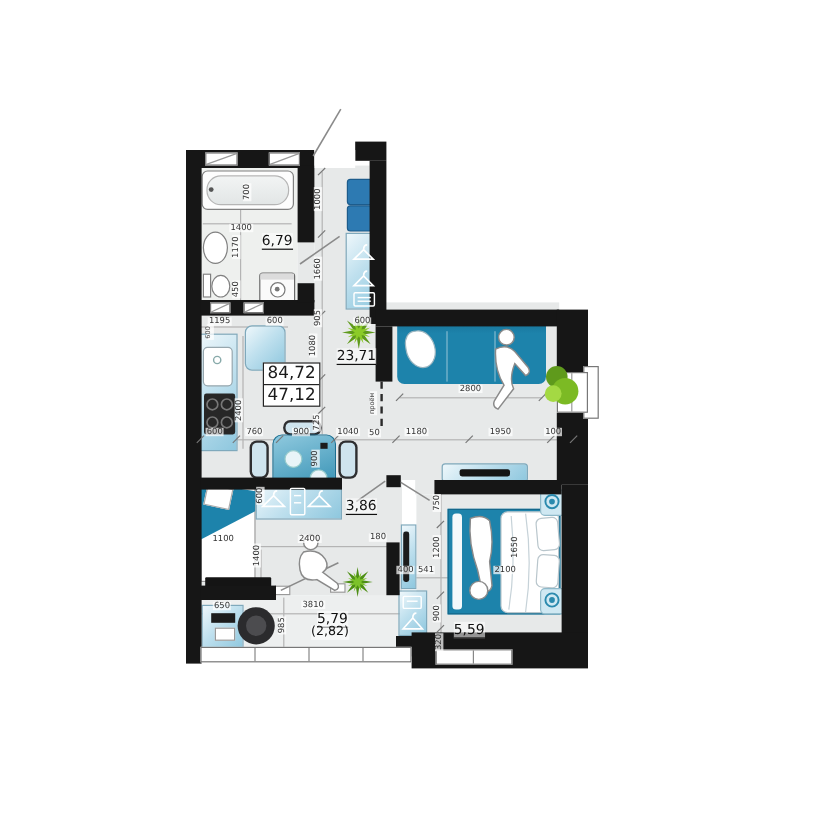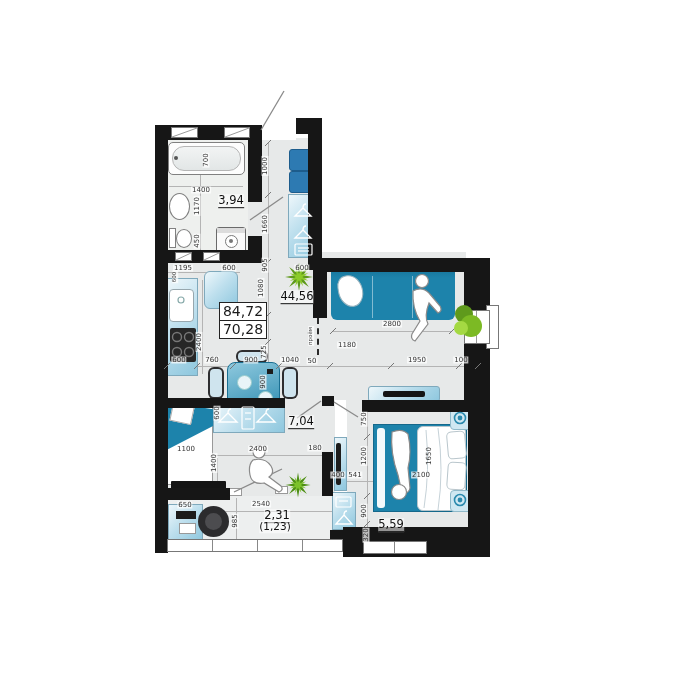--- a/index.html
+++ b/index.html
@@ -259,47 +259,47 @@
     </g>
 
     <g fill="none" stroke="#c6d2d8" stroke-width="1">
       <path d="M426,430 q4,40 -2,78"></path>
         <path d="M438,428 q6,42 0,82"></path>
     </g>
   </svg>
 
   <div class="areabox">
     <div>84,72</div>
-    <div>70,28</div>
+    <div>47,12</div>
   </div>
-  <div class="area" style="left:231px;top:201px;">3,94</div>
-  <div class="area" style="left:297px;top:297px;">44,56</div>
-  <div class="area" style="left:301px;top:422px;">7,04</div>
+  <div class="area" style="left:231px;top:201px;">6,79</div>
+  <div class="area" style="left:297px;top:297px;">23,71</div>
+  <div class="area" style="left:301px;top:422px;">3,86</div>
   <div class="area" style="left:391px;top:525px;">5,59</div>
-  <div class="area" style="left:277px;top:516px;">2,31</div>
-  <div class="area nou" style="left:275px;top:527px;">(1,23)</div>
+  <div class="area" style="left:277px;top:516px;">5,79</div>
+  <div class="area nou" style="left:275px;top:527px;">(2,82)</div>
 
   <div class="dim" style="left:201px;top:190px;">1400</div>
   <div class="dim" style="left:183px;top:268px;">1195</div>
   <div class="dim" style="left:229px;top:268px;">600</div>
   <div class="dim" style="left:302px;top:268px;">600</div>
   <div class="dim" style="left:179px;top:360px;">600</div>
   <div class="dim" style="left:212px;top:360px;">760</div>
   <div class="dim" style="left:251px;top:360px;">900</div>
   <div class="dim" style="left:290px;top:360px;">1040</div>
   <div class="dim" style="left:312px;top:361px;">50</div>
-  <div class="dim" style="left:347px;top:345px;">1180</div>
+  <div class="dim" style="left:347px;top:360px;">1180</div>
   <div class="dim" style="left:417px;top:360px;">1950</div>
   <div class="dim" style="left:461px;top:360px;">100</div>
   <div class="dim" style="left:392px;top:324px;">2800</div>
   <div class="dim" style="left:186px;top:449px;">1100</div>
   <div class="dim" style="left:258px;top:449px;">2400</div>
   <div class="dim" style="left:315px;top:448px;">180</div>
   <div class="dim" style="left:185px;top:505px;">650</div>
-  <div class="dim" style="left:261px;top:504px;">2540</div>
+  <div class="dim" style="left:261px;top:504px;">3810</div>
   <div class="dim" style="left:421px;top:475px;">2100</div>
   <div class="dim" style="left:355px;top:475px;">541</div>
   <div class="dim" style="left:338px;top:475px;">400</div>
 
   <div class="dim v" style="left:206px;top:160px;">700</div>
   <div class="dim v" style="left:197px;top:206px;">1170</div>
   <div class="dim v" style="left:197px;top:241px;">450</div>
   <div class="dim v" style="left:265px;top:166px;">1000</div>
   <div class="dim v" style="left:265px;top:224px;">1660</div>
   <div class="dim v" style="left:265px;top:265px;">905</div>

